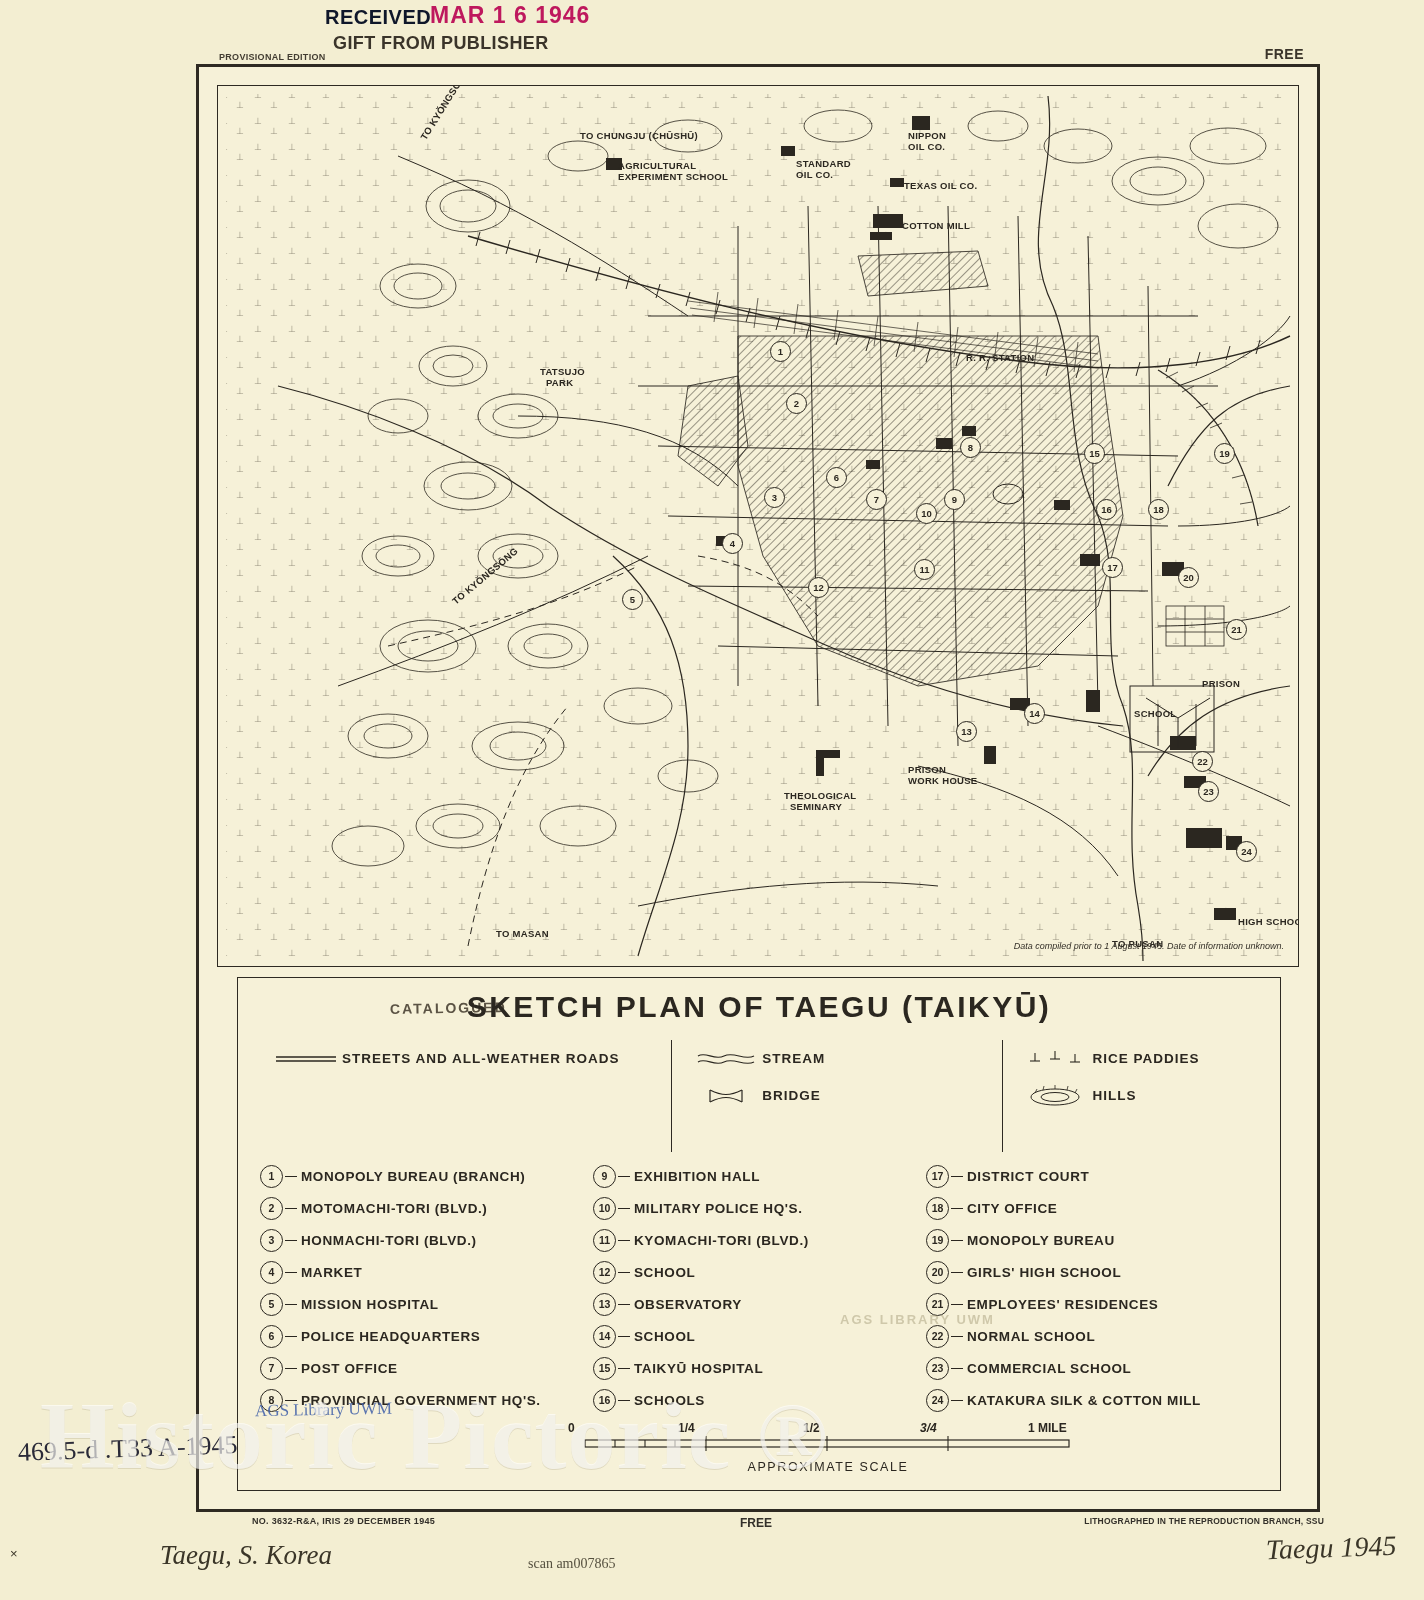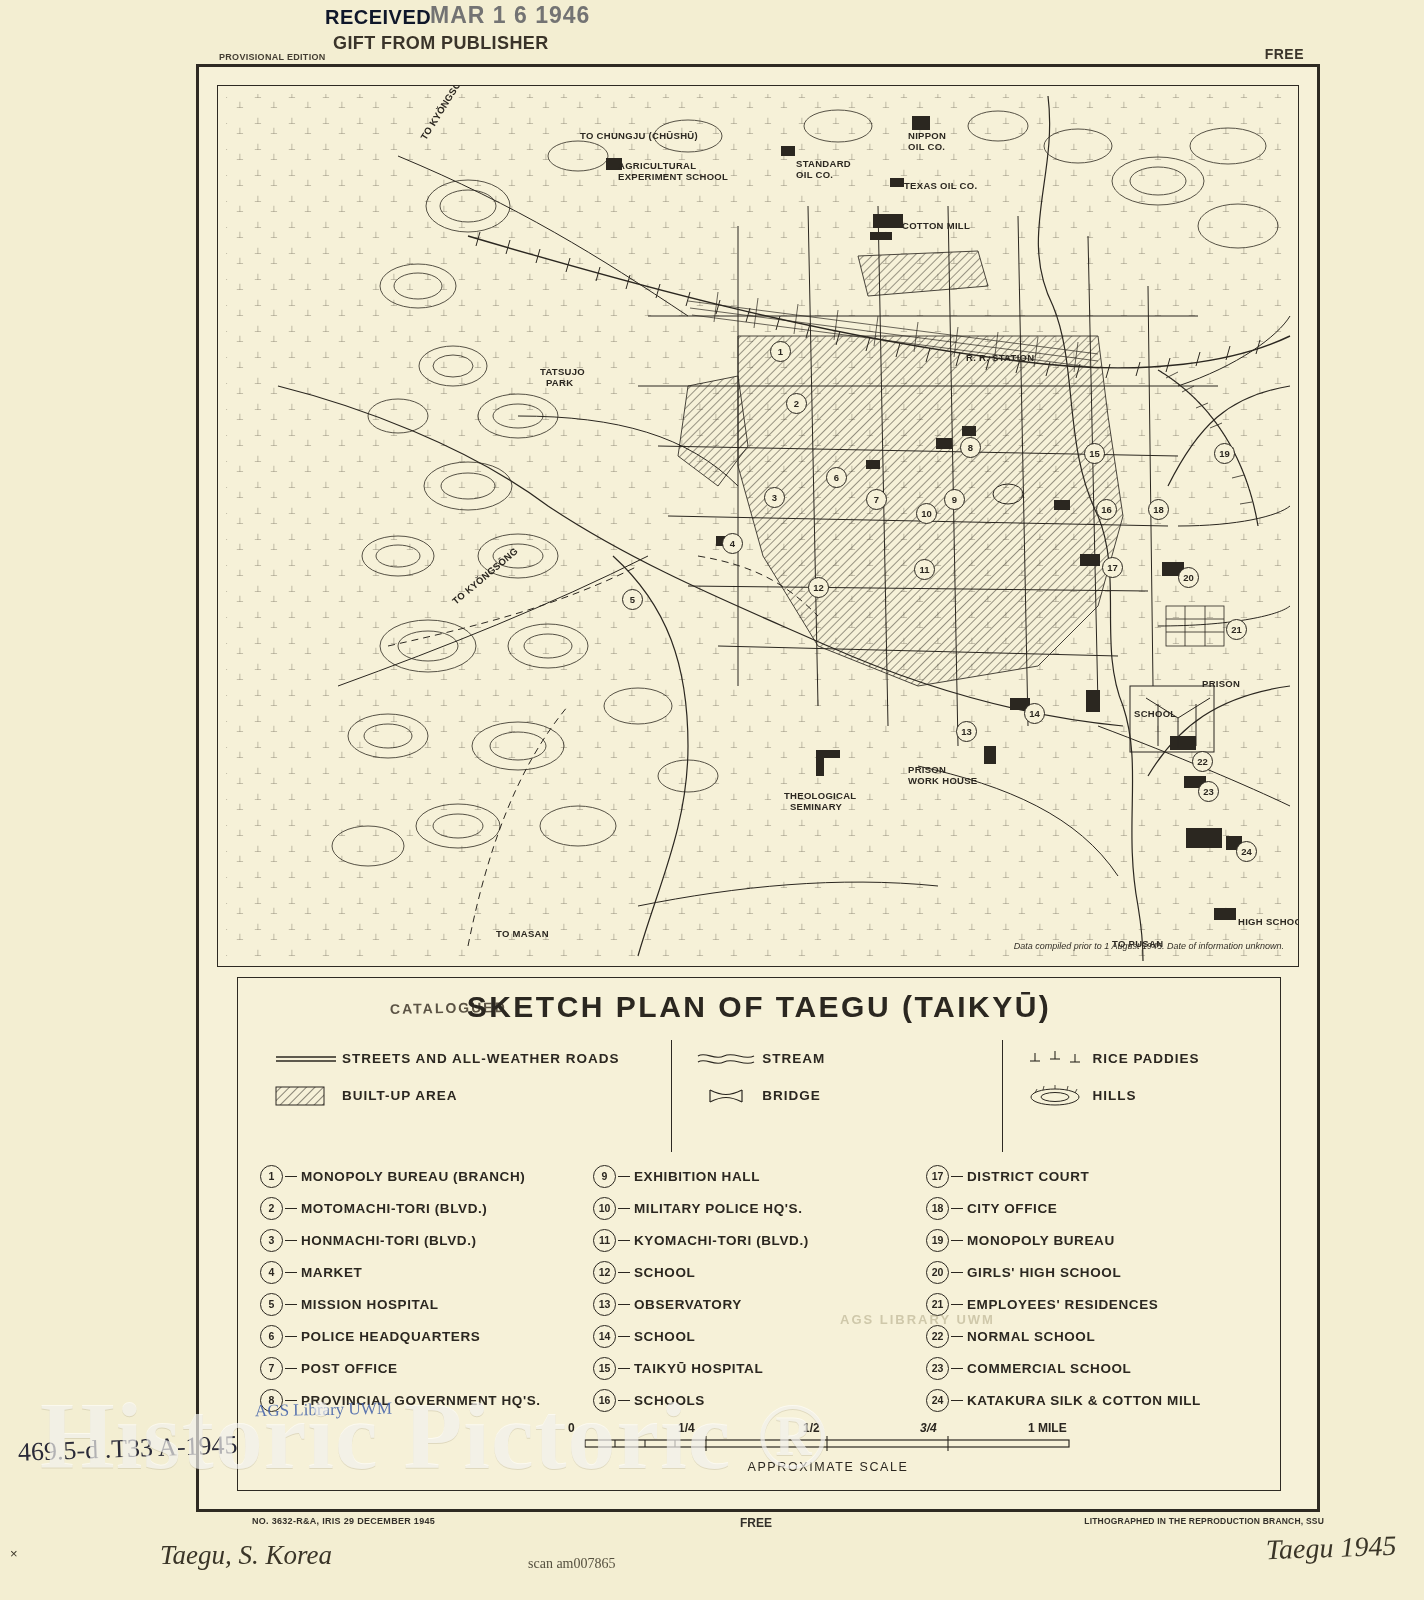--- a/index.html
+++ b/index.html
@@ -14,21 +14,21 @@
   .page{position:absolute;inset:0;background:#f3eed2;}
 
   
   .stamp-received{
     position:absolute;left:325px;top:6px;
     font-family:"Liberation Sans",sans-serif;
     font-weight:bold;font-size:20px;letter-spacing:.5px;color:#0f172a;
   }
   .stamp-date{
     position:absolute;left:430px;top:2px;
-    font-weight:bold;font-size:23px;letter-spacing:1px;color:#737373;
+    font-weight:bold;font-size:23px;letter-spacing:1px;color:#be185d;
   }
   .stamp-gift{
     position:absolute;left:333px;top:33px;
     font-weight:bold;font-size:18px;letter-spacing:.4px;color:#3a342a;
   }
   .prov-edition{
     position:absolute;left:219px;top:52px;
     font-size:9px;font-weight:bold;letter-spacing:.3px;color:#433d32;
   }
   .free-top{
@@ -450,33 +450,20 @@
         <div class="symcol c1">
           <div class="symrow">
             <div class="symart">
               <svg width="64" height="12">
                   <line x1="2" y1="4" x2="62" y2="4" stroke="#2b2720" stroke-width="1.3"></line>
                   <line x1="2" y1="8" x2="62" y2="8" stroke="#2b2720" stroke-width="1.3"></line>
                 </svg>
             </div>
             <div class="symtext">STREETS AND ALL-WEATHER ROADS</div>
           </div>
-          <div class="symrow">
-            <div class="symart">
-              <svg width="64" height="22">
-                  <rect x="2" y="2" width="48" height="18" fill="url(#hatch2)" stroke="#2b2720" stroke-width="1"></rect>
-              <defs>
-                    <pattern id="hatch2" width="6" height="6" patternUnits="userSpaceOnUse" patternTransform="rotate(45)">
-                      <line x1="0" y1="0" x2="0" y2="6" stroke="#2b2720" stroke-width="1.1"></line>
-                    </pattern>
-                  </defs>
-                </svg>
-            </div>
-            <div class="symtext">BUILT-UP AREA</div>
-          </div>
         </div>
 
         <div class="symcol c2">
           <div class="symrow">
             <div class="symart">
               <svg width="64" height="16" fill="none" stroke="#2b2720" stroke-width="1.2">
                 <path d="M4 5 C 12 0, 20 10, 30 5 C 40 0, 50 10, 60 5"></path>
                 <path d="M4 11 C 12 6, 20 16, 30 11 C 40 6, 50 16, 60 11"></path>
               </svg>
             </div>

